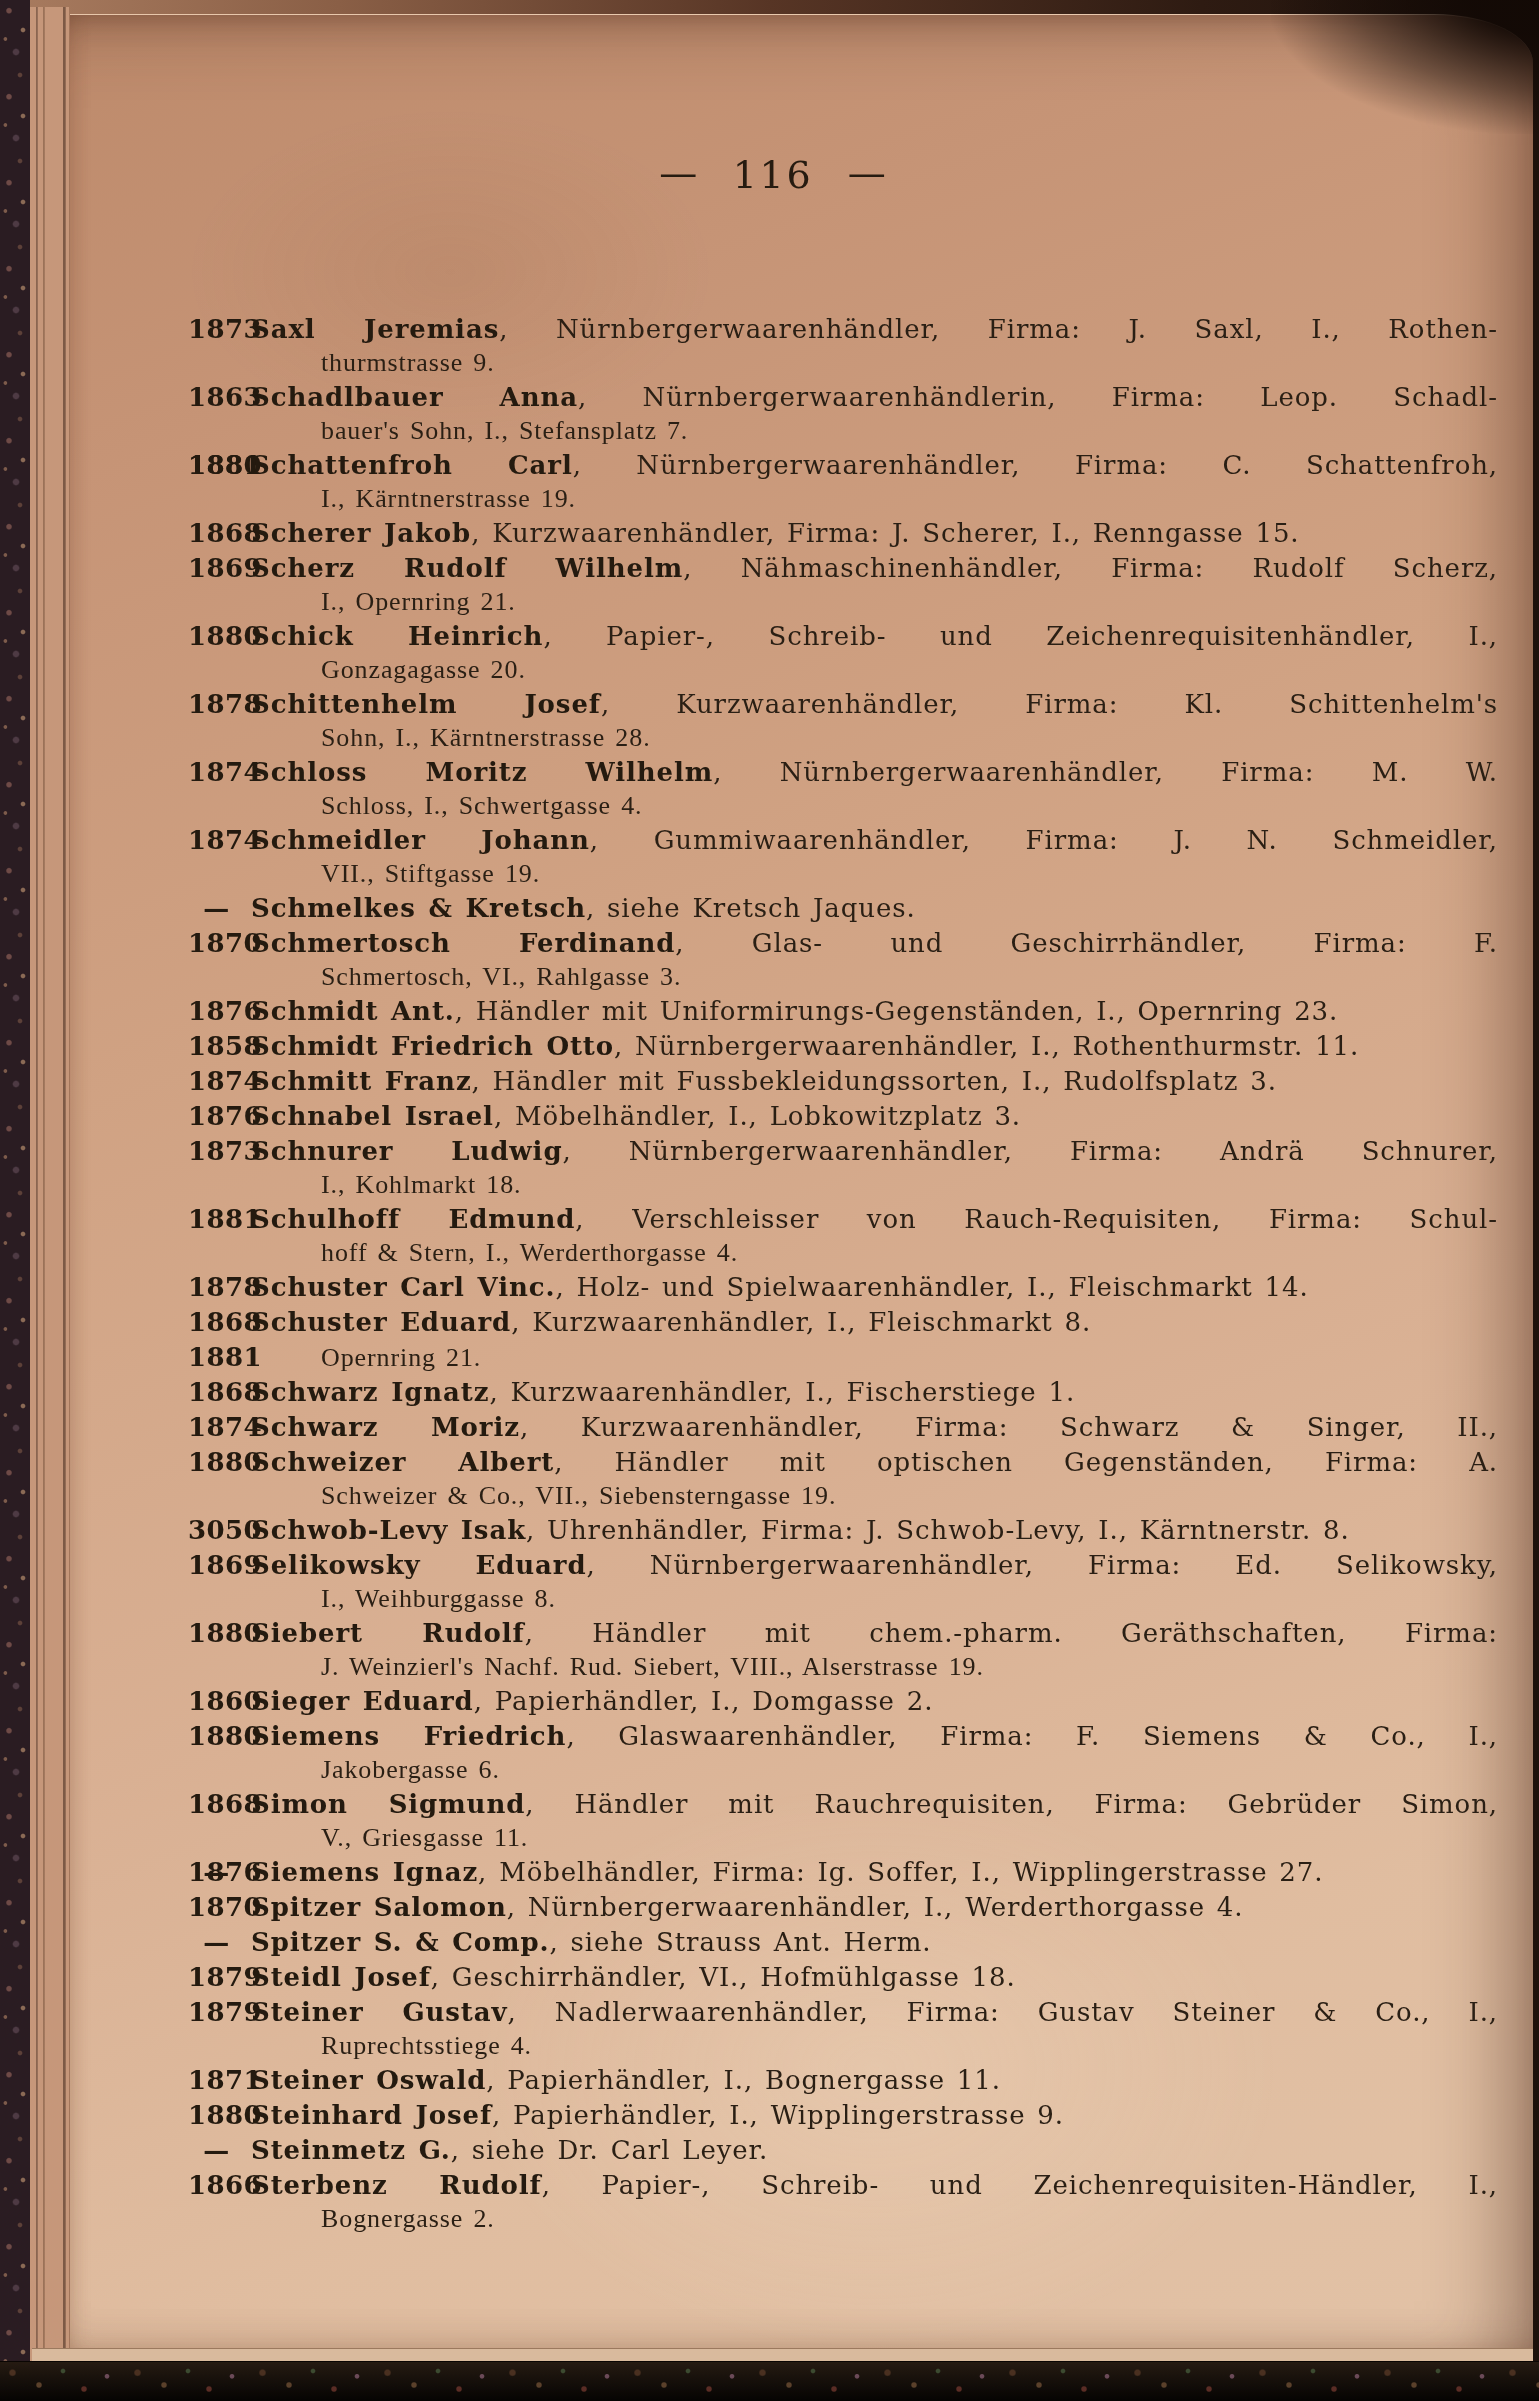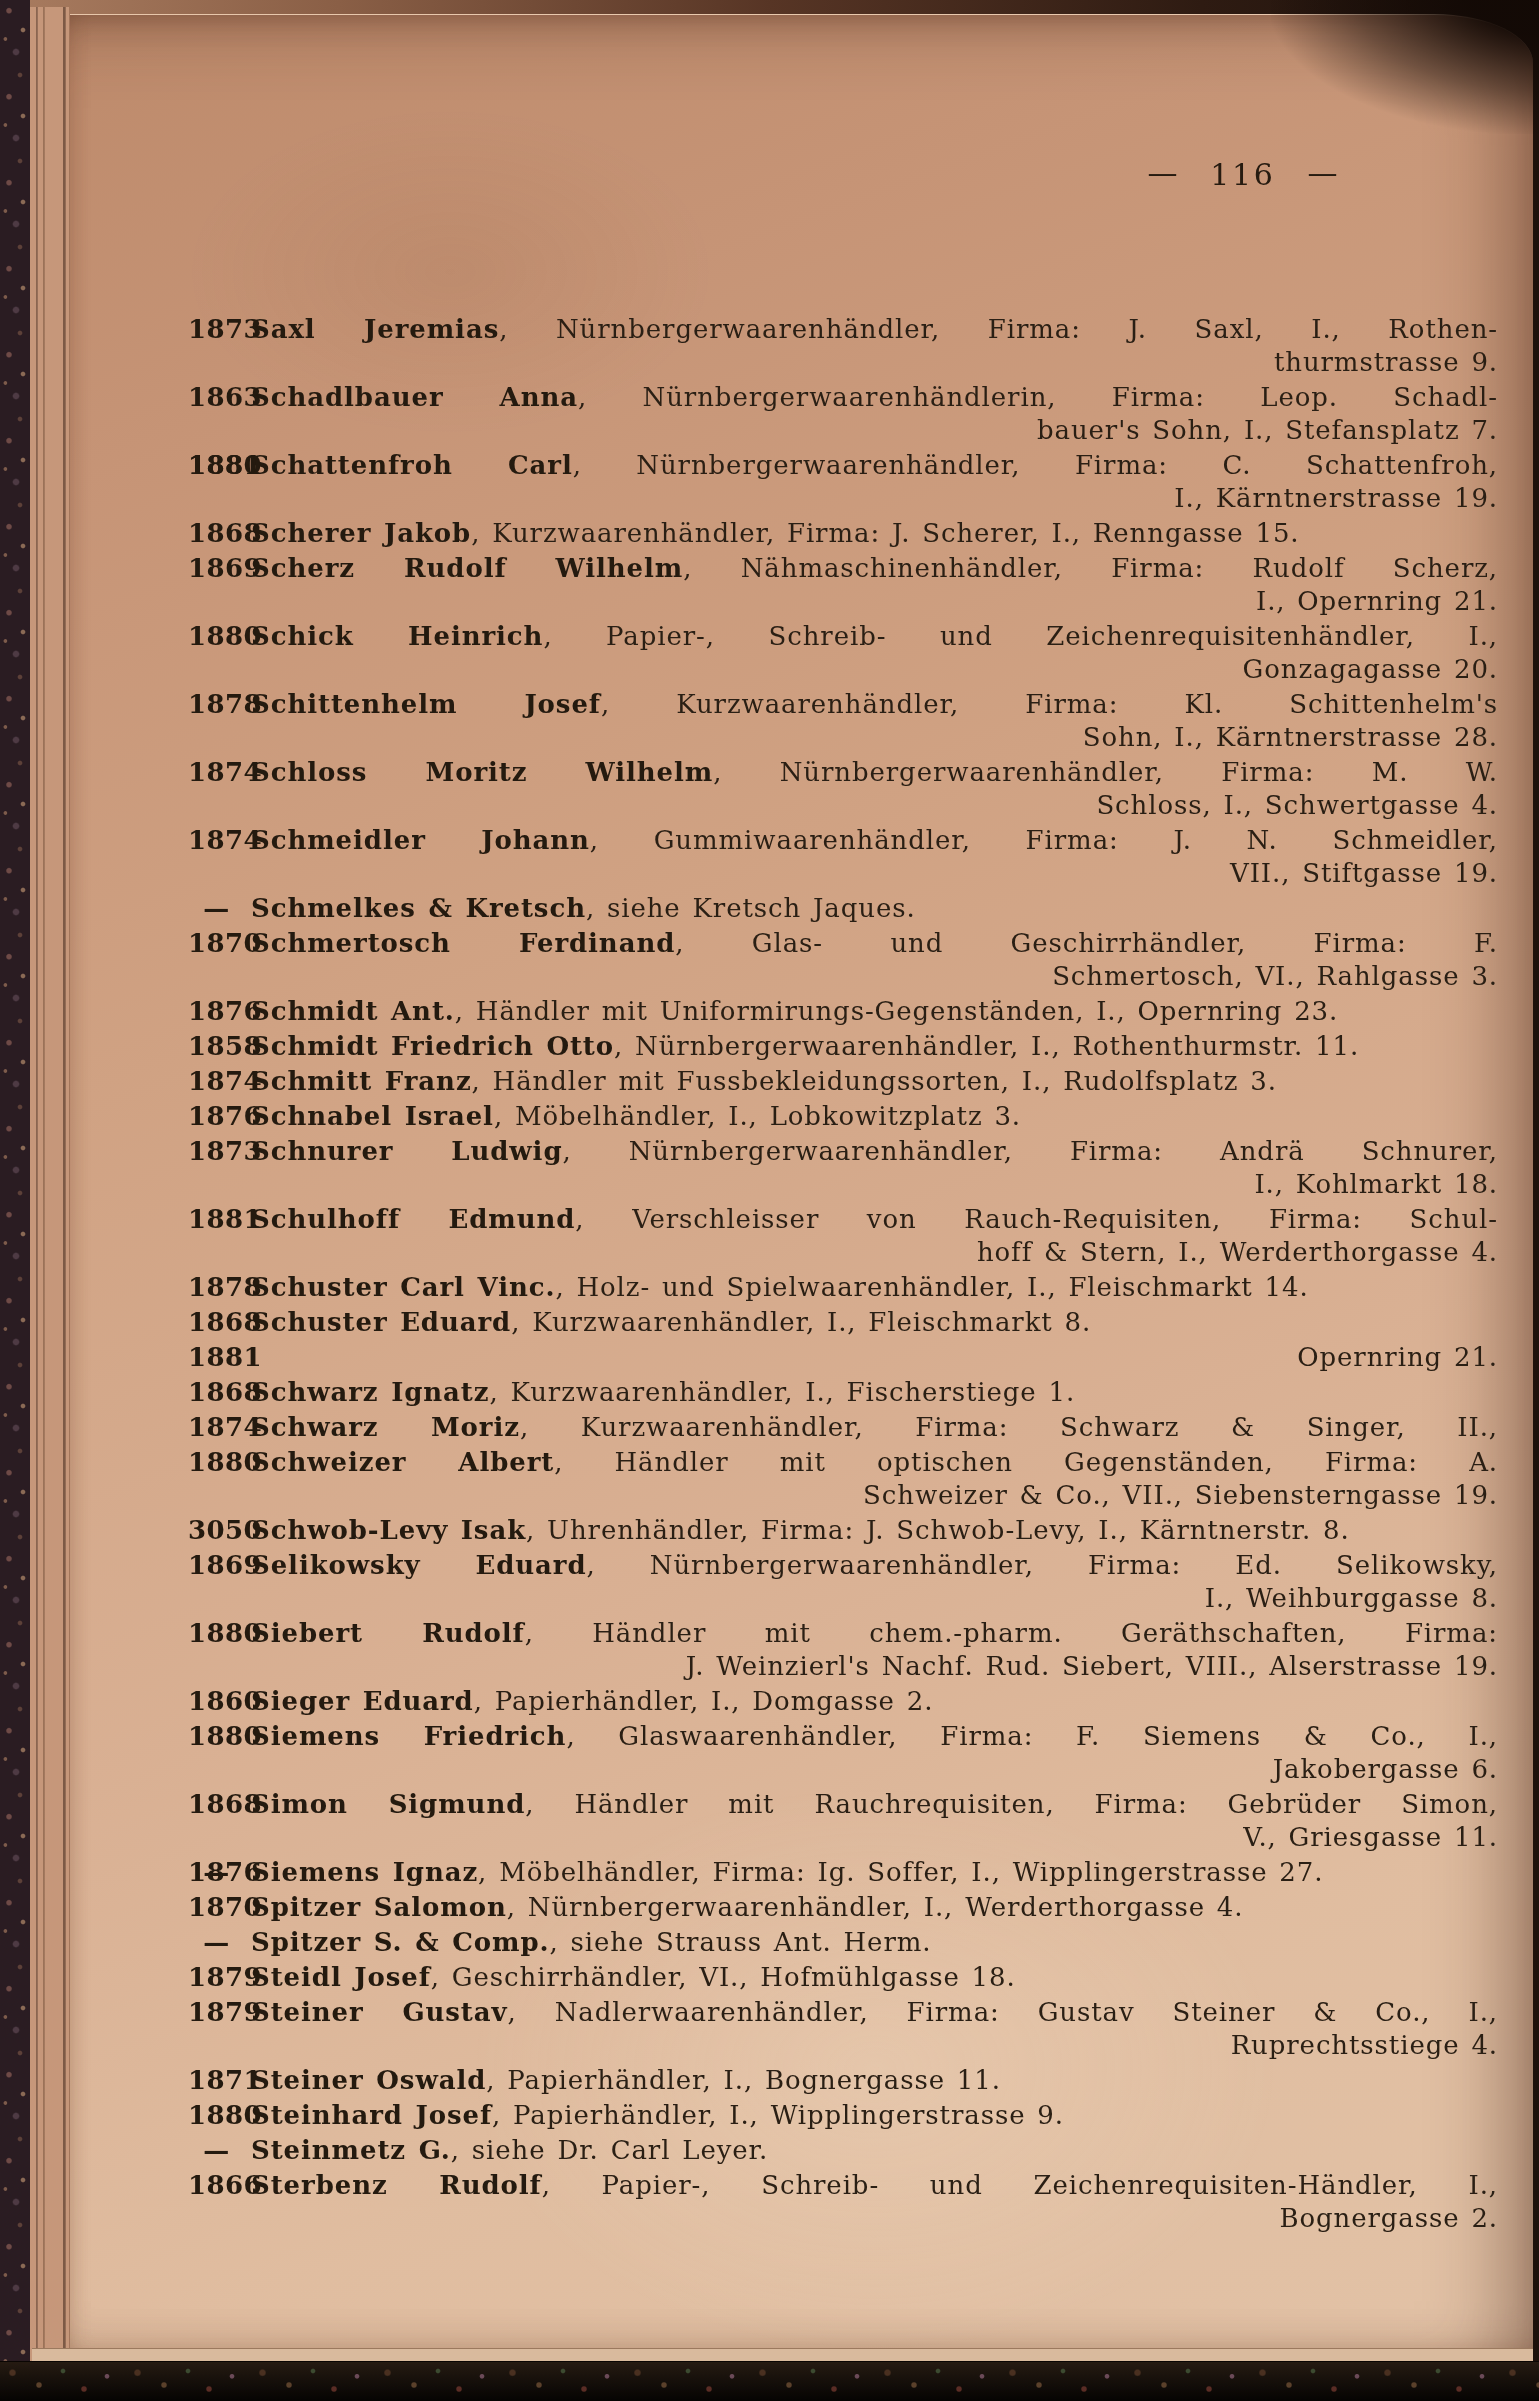--- a/index.html
+++ b/index.html
@@ -76,33 +76,33 @@
     background:radial-gradient(ellipse at 100% 0%, rgba(18,9,5,0.92) 18%, rgba(18,9,5,0.45) 48%, transparent 72%);
     pointer-events:none;
   }
 
   
   .content{
     position:absolute;left:116px;top:142px;width:1314px;
     color:#2a1f14;
   }
   .header{
-    text-align:right;
+    text-align:center;
     margin:0 140px 120px 0;
-    font-size:30px;line-height:36px;
+    font-size:38px;line-height:36px;
     letter-spacing:0.9px;color:#261b10;
   }
   .hrule{margin:0 21.5px;position:relative;top:-2.7px;}
   .pagenum{letter-spacing:2.7px;}
 
   .directory{font-size:26px;line-height:33px;letter-spacing:0.9px;word-spacing:2.7px;}
   .entry{position:relative;margin:2px;padding:0;}
   .line1{position:relative;padding-left:63px;text-align:left;}
   .entry.two .line1{text-align:justify;text-align-last:justify;}
-  .line2{padding-left:133px;text-align:right;}
+  .line2{padding-left:133px;text-align:left;font-family:Liberation Serif, serif;}
   .year{
     position:absolute;left:0;top:0;width:57px;
     font-weight:bold;letter-spacing:0.4px;word-spacing:0;
     text-align:left;color:#241a0f;
   }
   .year.dash{text-align:center;}
   .name{font-weight:bold;color:#241a0f;}
 </style>
 </head>
 <body>

